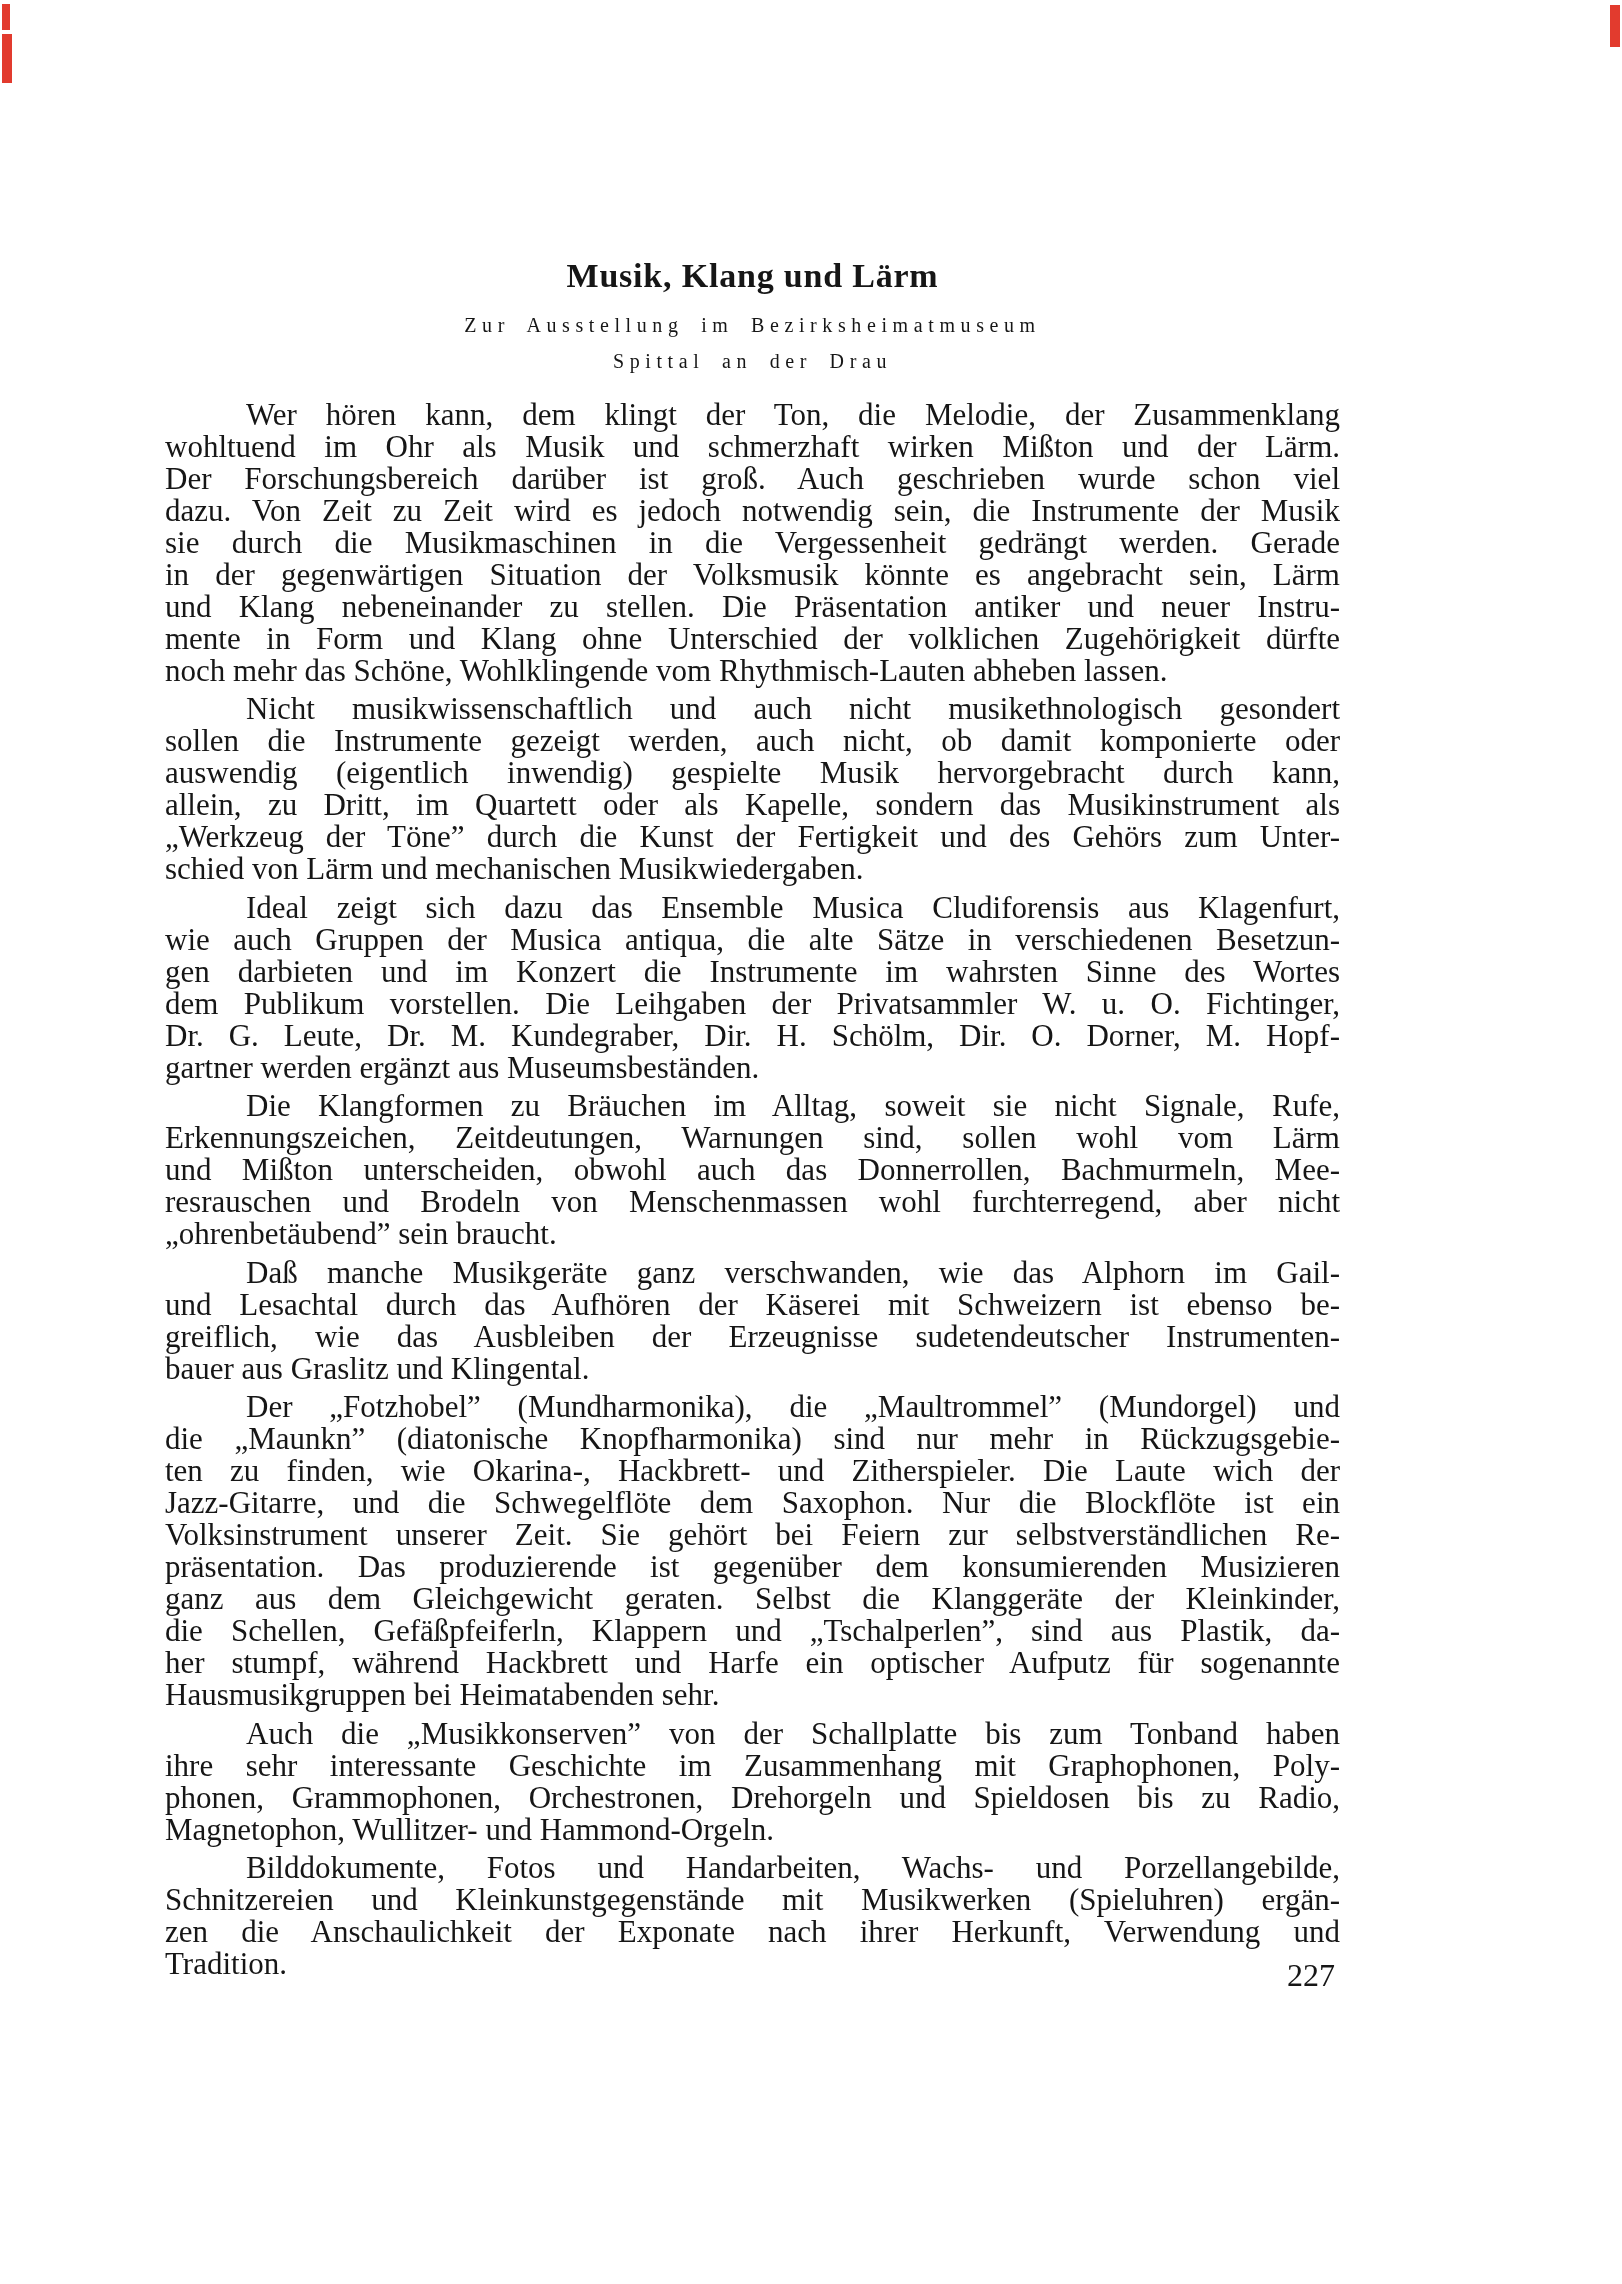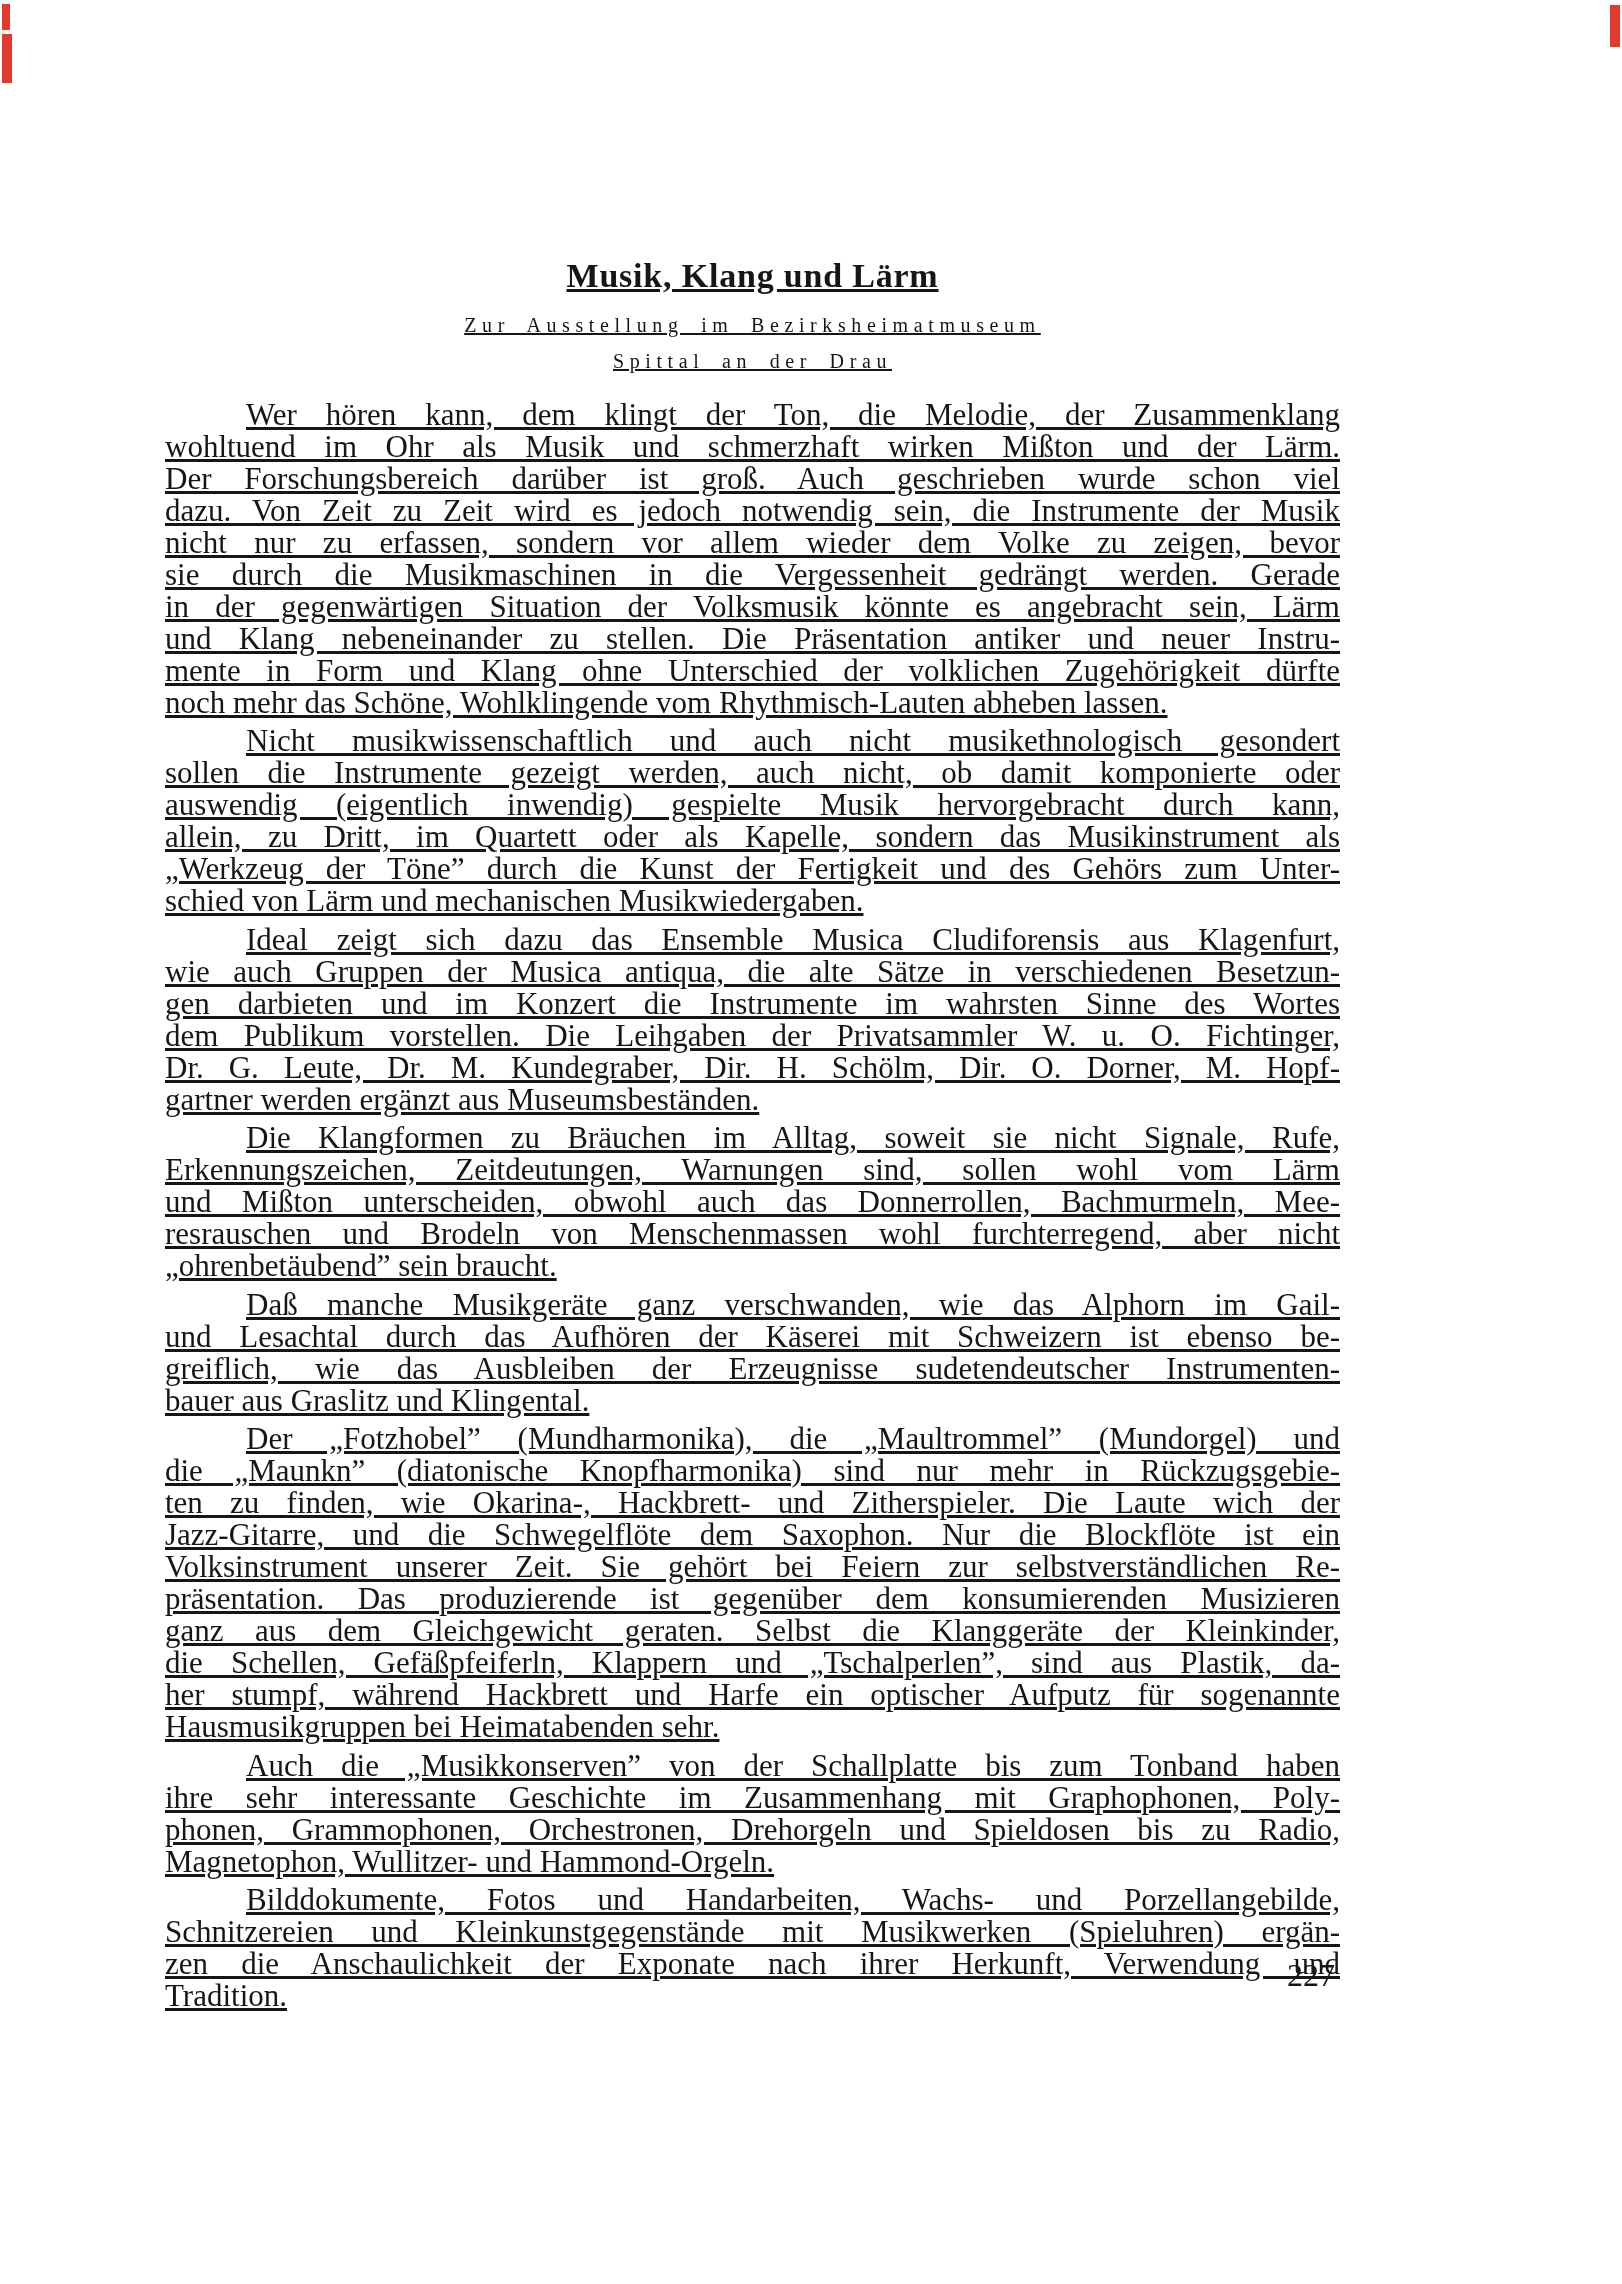--- a/index.html
+++ b/index.html
@@ -15,21 +15,20 @@
   .scan-mark { position: absolute; background: #e23b2e; }
   .mark1 { left: 2.4px;    top: 4px;  width: 8px; height: 26px; }
   .mark2 { left: 2.4px;    top: 34px; width: 9.7px; height: 49px; }
   .mark3 { left: 1610px; top: 4.9px;  width: 9.7px; height: 42px; }
 
   .text-block {
     position: absolute;
     left: 165px;
     top: 258px;
     width: 1175px;
-    text-decoration: underline;
   }
   .title {
     margin: 0 0 13px 0;
     font-size: 34px;
     font-weight: bold;
     letter-spacing: 0.8px;
     line-height: 36px;
     text-align: center;
   }
   .subtitle { margin: 0 0 19.5px 0; }
@@ -73,21 +72,20 @@
     <div class="subtitle">
       <div class="subtitle-line">Zur Ausstellung im Bezirksheimatmuseum</div>
       <div class="subtitle-line">Spittal an der Drau</div>
     </div>
     <div class="body-text">
         <div class="paragraph">
           <div class="line first">Wer hören kann, dem klingt der Ton, die Melodie, der Zusammenklang</div>
           <div class="line">wohltuend im Ohr als Musik und schmerzhaft wirken Mißton und der Lärm.</div>
           <div class="line">Der Forschungsbereich darüber ist groß. Auch geschrieben wurde schon viel</div>
           <div class="line">dazu. Von Zeit zu Zeit wird es jedoch notwendig sein, die Instrumente der Musik</div>
-          <div class="line">nicht nur zu erfassen, sondern vor allem wieder dem Volke zu zeigen, bevor</div>
           <div class="line">sie durch die Musikmaschinen in die Vergessenheit gedrängt werden. Gerade</div>
           <div class="line">in der gegenwärtigen Situation der Volksmusik könnte es angebracht sein, Lärm</div>
           <div class="line">und Klang nebeneinander zu stellen. Die Präsentation antiker und neuer Instru-</div>
           <div class="line">mente in Form und Klang ohne Unterschied der volklichen Zugehörigkeit dürfte</div>
           <div class="line last">noch mehr das Schöne, Wohlklingende vom Rhythmisch-Lauten abheben lassen.</div>
         </div>
         <div class="paragraph">
           <div class="line first">Nicht musikwissenschaftlich und auch nicht musikethnologisch gesondert</div>
           <div class="line">sollen die Instrumente gezeigt werden, auch nicht, ob damit komponierte oder</div>
           <div class="line">auswendig (eigentlich inwendig) gespielte Musik hervorgebracht durch kann,</div>

